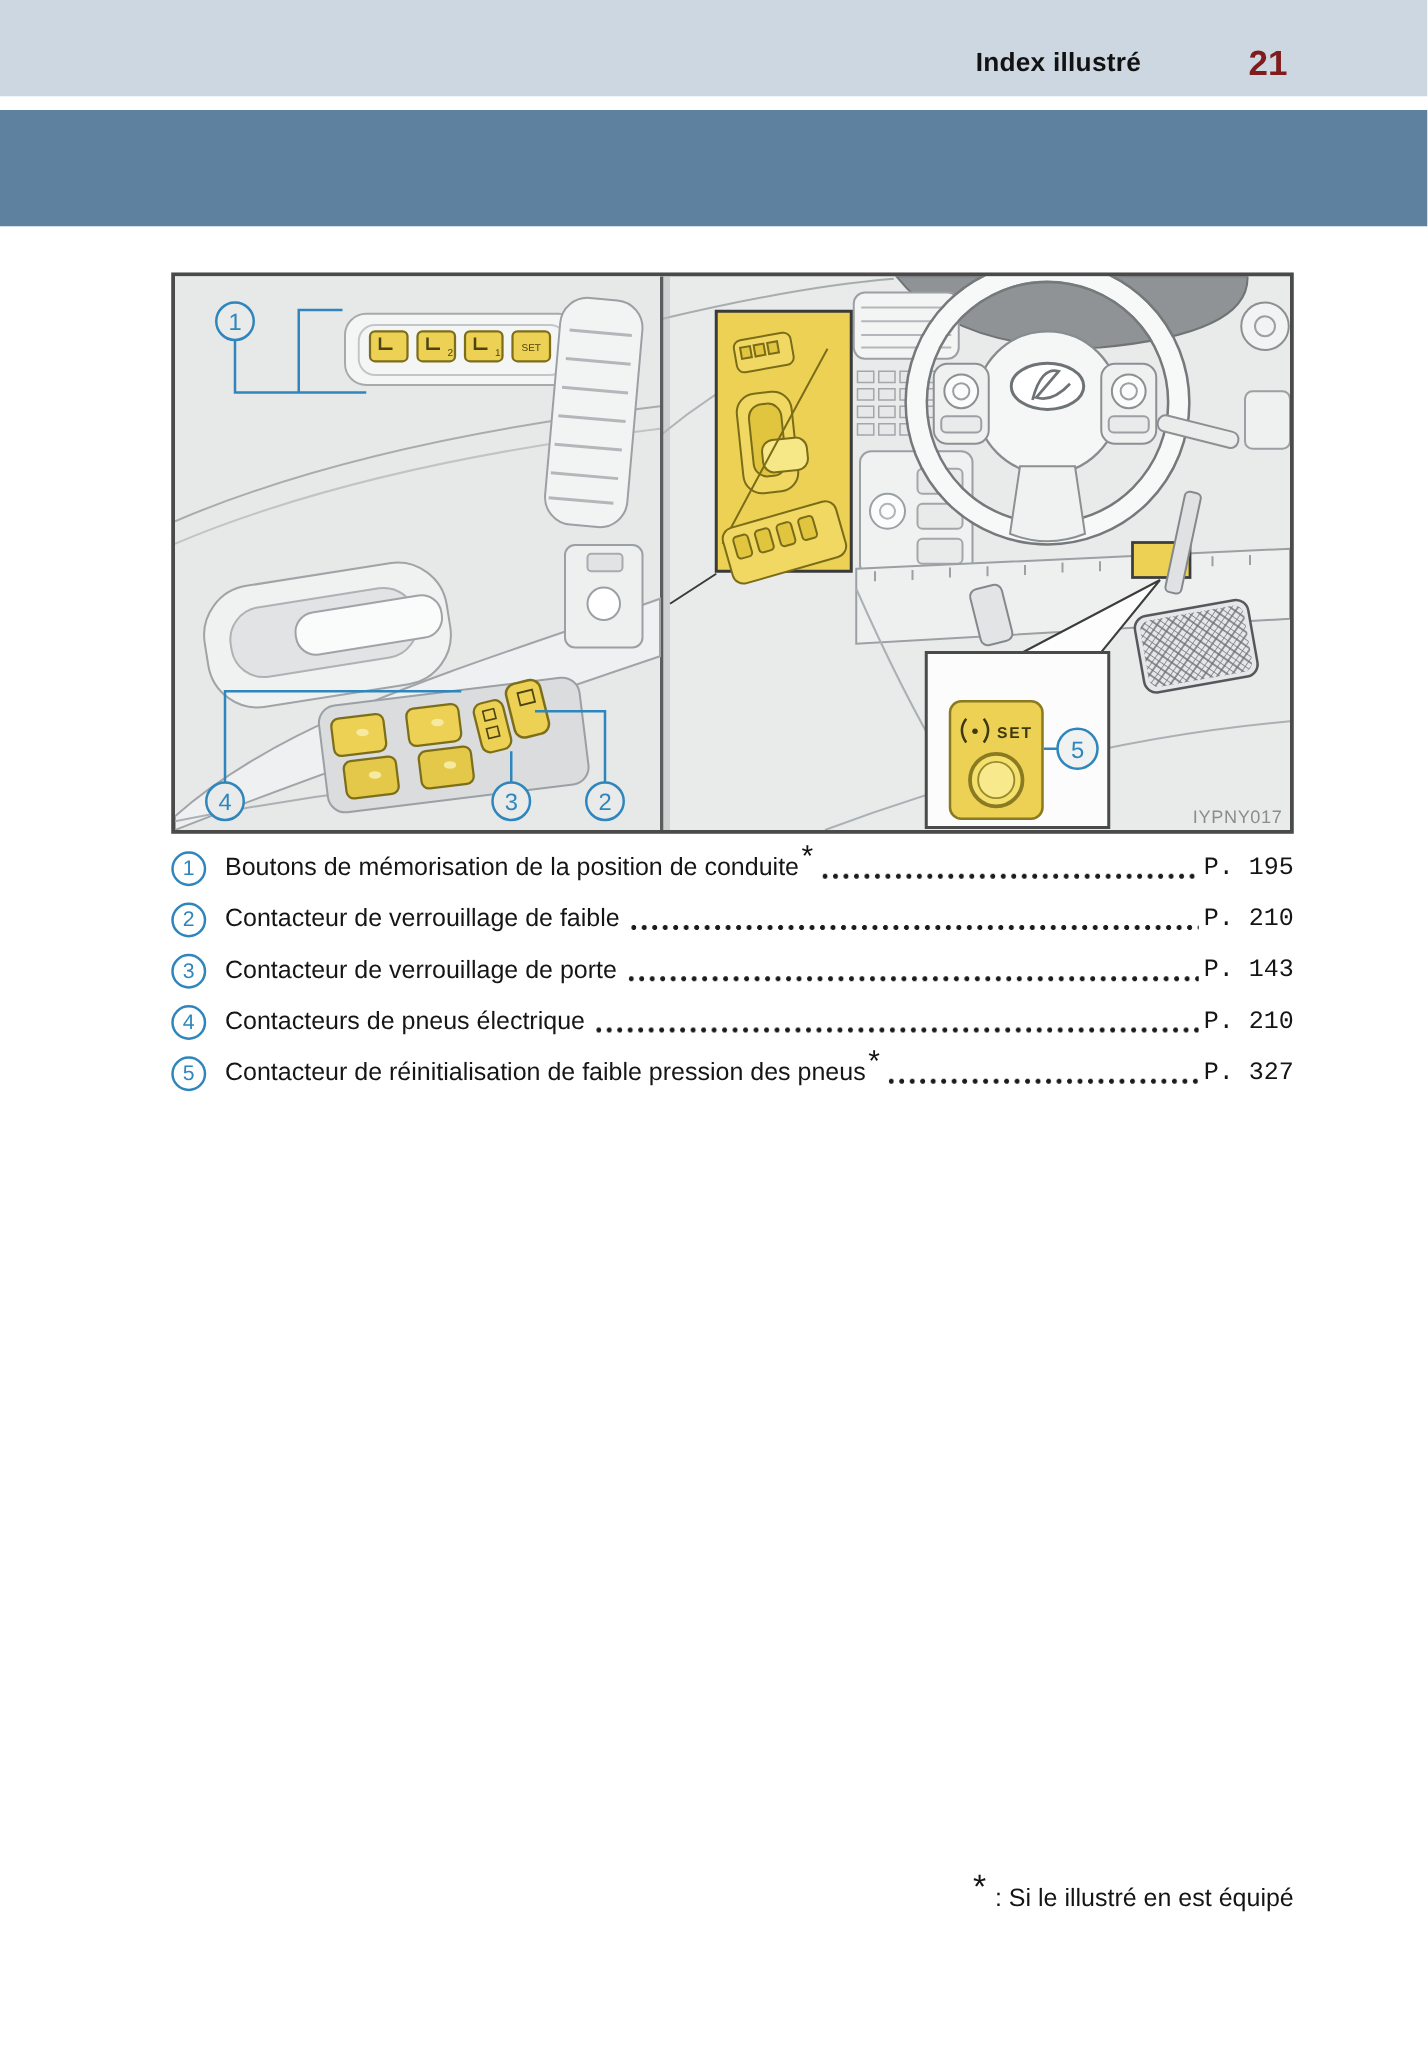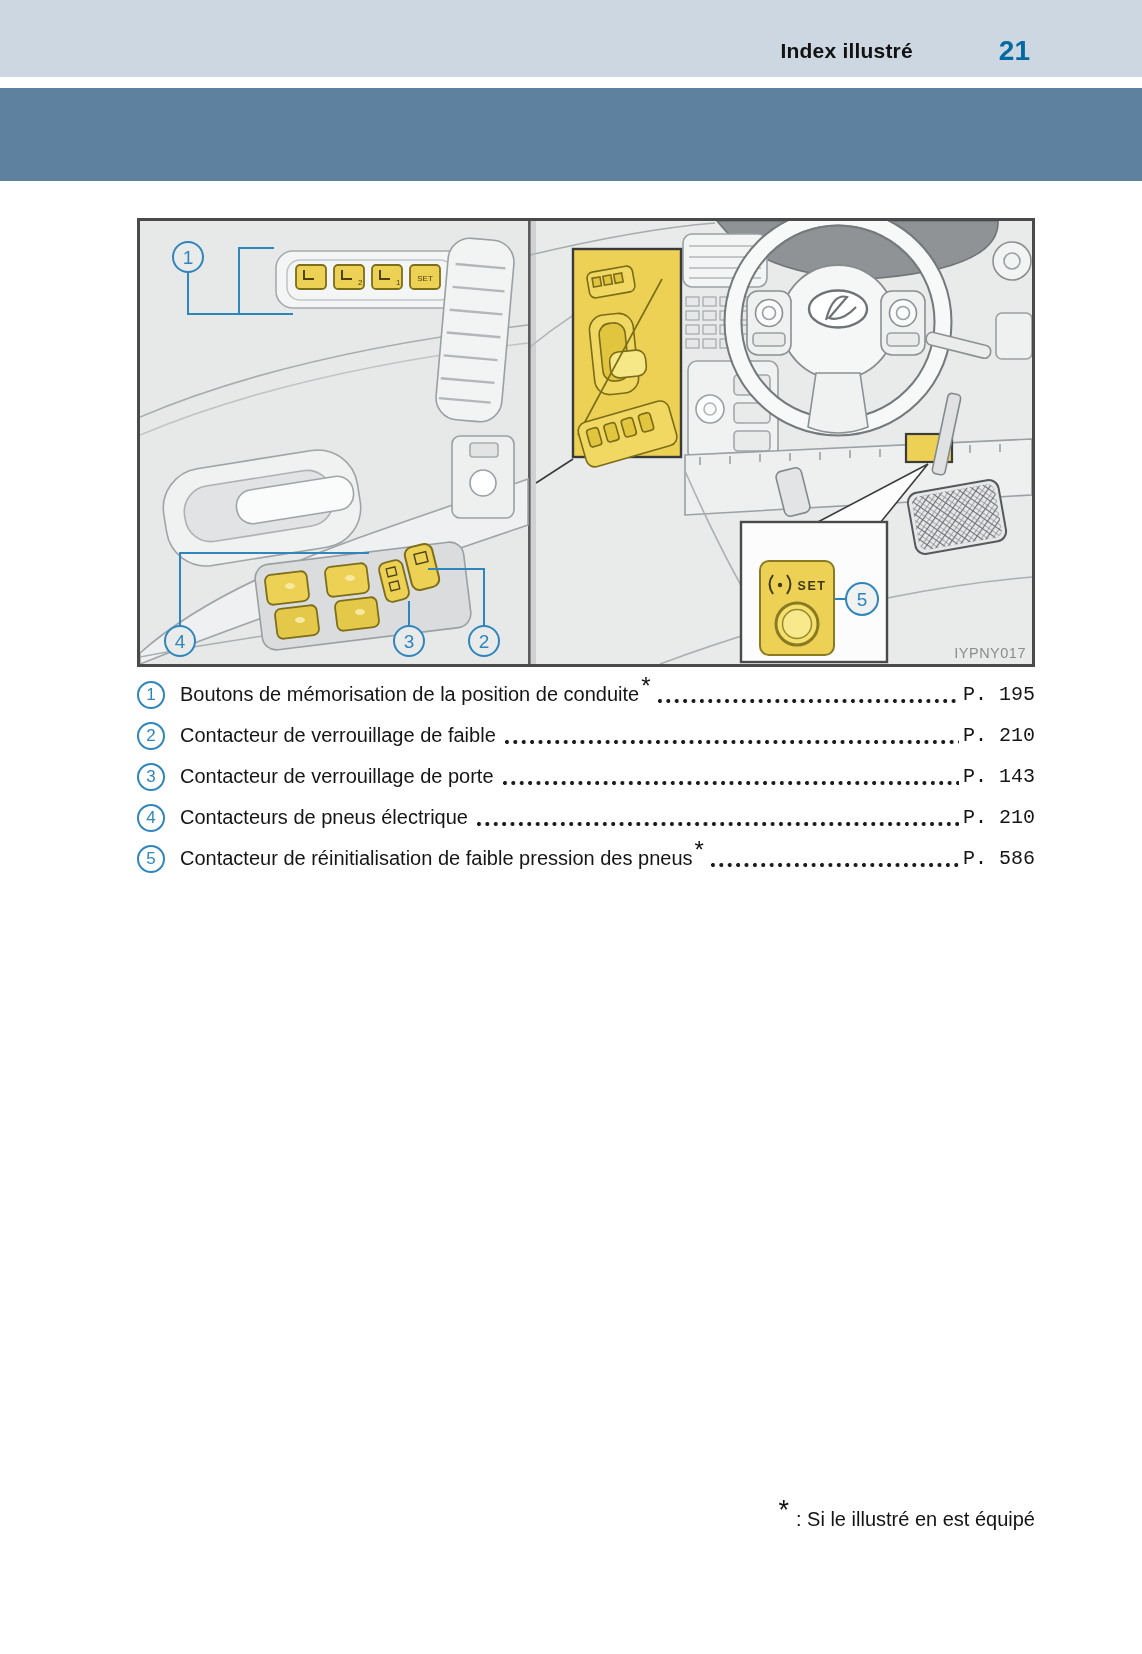--- a/index.html
+++ b/index.html
@@ -3,21 +3,21 @@
 <meta charset="utf-8">
 <style>
   html,body{margin:0;padding:0;}
   body{
     width:1142px;height:1654px;position:relative;background:#ffffff;
     font-family:"Liberation Sans",sans-serif;color:#161616;overflow:hidden;
   }
   .header-band{position:absolute;left:0;top:0;width:1142px;height:77px;background:var(--header_band,#ccd7e1);}
   .header-line{position:absolute;right:112px;bottom:10px;display:flex;align-items:center;}
   .header-title{font-size:21px;font-weight:bold;letter-spacing:.2px;margin-right:86px;color:#121212;}
-  .page-num{font-size:28px;font-weight:bold;color:#0369a1;}
+  .page-num{font-size:28px;font-weight:bold;color:#7f1d1d;}
   .chapter-band{position:absolute;left:0;top:88px;width:1142px;height:93px;background:var(--chapter_band,#5e81a0);}
   .figure-frame{
     position:absolute;left:137px;top:218px;width:898px;height:449px;
     border:3px solid #4a4a4a;box-sizing:border-box;background:#e9eaea;
   }
   .figure-frame svg{display:block;width:100%;height:100%;}
   .index-list{position:absolute;left:137px;top:674px;width:898px;}
   .index-row{height:41px;display:flex;align-items:center;}
   .num-badge{
     flex:0 0 auto;width:28px;height:28px;border:2px solid var(--callout_blue,#2f86bd);border-radius:50%;
@@ -292,19 +292,19 @@
   <div class="index-row">
     <span class="num-badge">4</span>
     <span class="item-label"><span>Contacteurs de pneus électrique</span><span class="star"></span></span>
     <span class="leader"></span>
     <span class="page-ref">P. 210</span>
   </div>
   <div class="index-row">
     <span class="num-badge">5</span>
     <span class="item-label"><span>Contacteur de réinitialisation de faible pression des pneus</span><span class="star">*</span></span>
     <span class="leader"></span>
-    <span class="page-ref">P. 586</span>
+    <span class="page-ref">P. 327</span>
   </div>
 </div>
 
 <div class="footnote">
   <span class="fn-star">*</span><span>: Si le illustré en est équipé</span>
 </div>
 
 </body></html>

